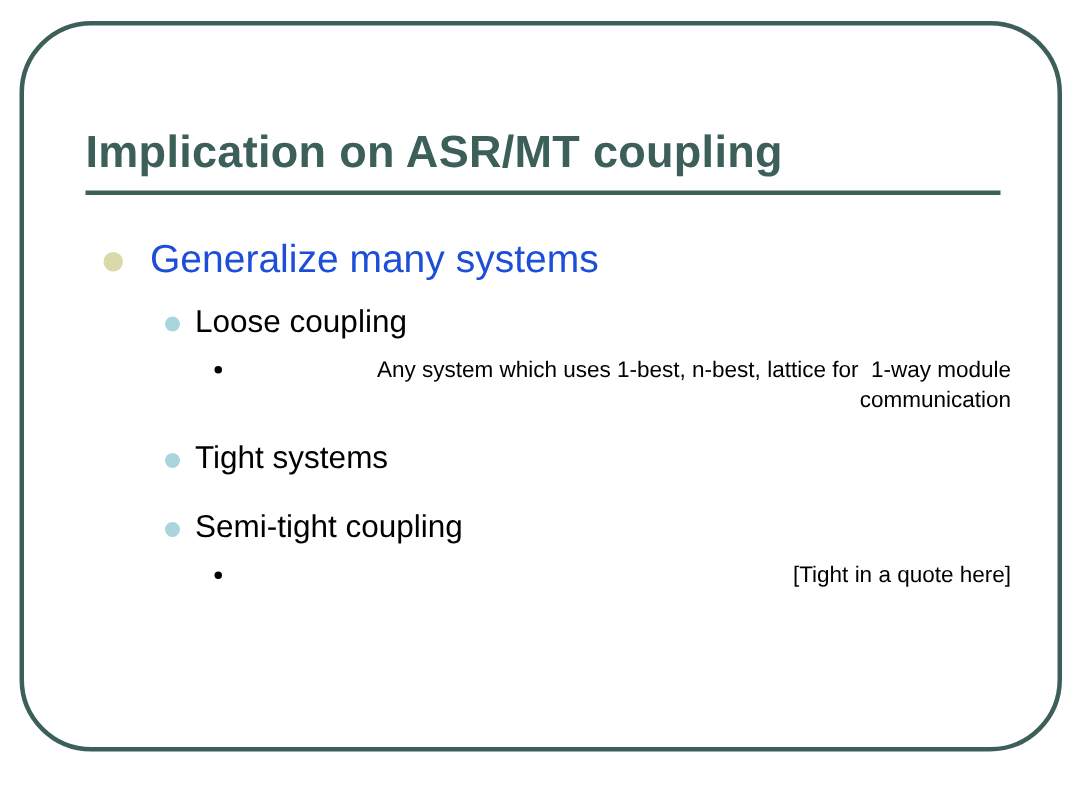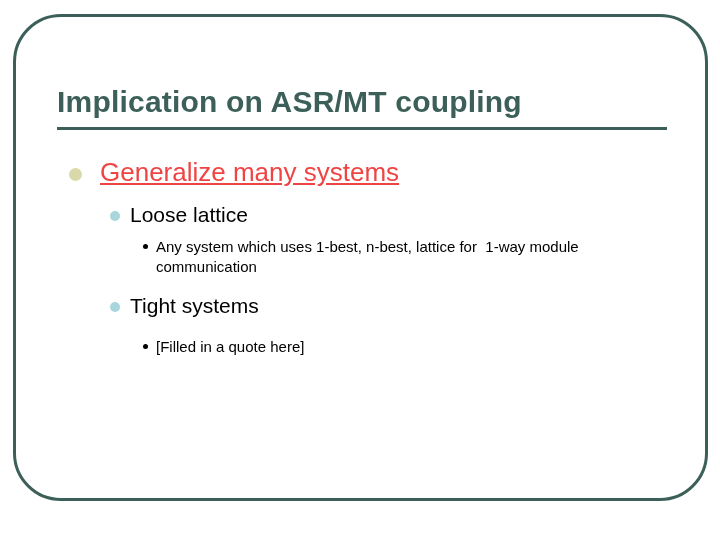--- a/index.html
+++ b/index.html
@@ -87,24 +87,23 @@
   }
   .lvl1 .bullet-dot {
     left: 69px;
     top: 12px;
     width: 13px;
     height: 13px;
     background: #d9d9a9;
   }
   .lvl1 .bullet-text {
     font-size: 26px;
-    color: #ef4444;
+    color: #1d4ed8;
     line-height: 1.28;
     display: block;
-    text-decoration: underline;
   }
 
   
   .lvl2 {
     padding-left: 130px;
     padding-right: 20px;
     min-height: 31px;
     margin-top: 6px;
   }
   .lvl2 .bullet-dot {
@@ -120,20 +119,21 @@
     line-height: 1.3;
     display: block;
   }
 
   
   .lvl3 {
     padding-left: 156px;
     padding-right: 46px;
     min-height: 22px;
     margin-top: 5px;
+    text-align: right;
   }
   .lvl3 .bullet-dot {
     left: 143px;
     top: 7px;
     width: 5px;
     height: 5px;
     background: #000000;
   }
   .lvl3 .bullet-text {
     font-size: 15px;
@@ -162,35 +162,39 @@
 
     <div class="bullet-row lvl1">
       <span class="bullet-dot"></span>
       <span class="bullet-text">Generalize many systems</span>
     </div>
 
     <div class="spacer-sm"></div>
 
     <div class="bullet-row lvl2">
       <span class="bullet-dot"></span>
-      <span class="bullet-text">Loose lattice</span>
+      <span class="bullet-text">Loose coupling</span>
     </div>
     <div class="bullet-row lvl3">
       <span class="bullet-dot"></span>
       <span class="bullet-text">Any system which uses 1-best, n-best, lattice for  1-way module communication</span>
     </div>
 
     <div class="spacer-md"></div>
 
     <div class="bullet-row lvl2">
       <span class="bullet-dot"></span>
       <span class="bullet-text">Tight systems</span>
     </div>
 
     <div class="spacer-md"></div>
 
+    <div class="bullet-row lvl2">
+      <span class="bullet-dot"></span>
+      <span class="bullet-text">Semi-tight coupling</span>
+    </div>
     <div class="bullet-row lvl3">
       <span class="bullet-dot"></span>
-      <span class="bullet-text">[Filled in a quote here]</span>
+      <span class="bullet-text">[Tight in a quote here]</span>
     </div>
 
   </div>
 </div>
 
 </body></html>

